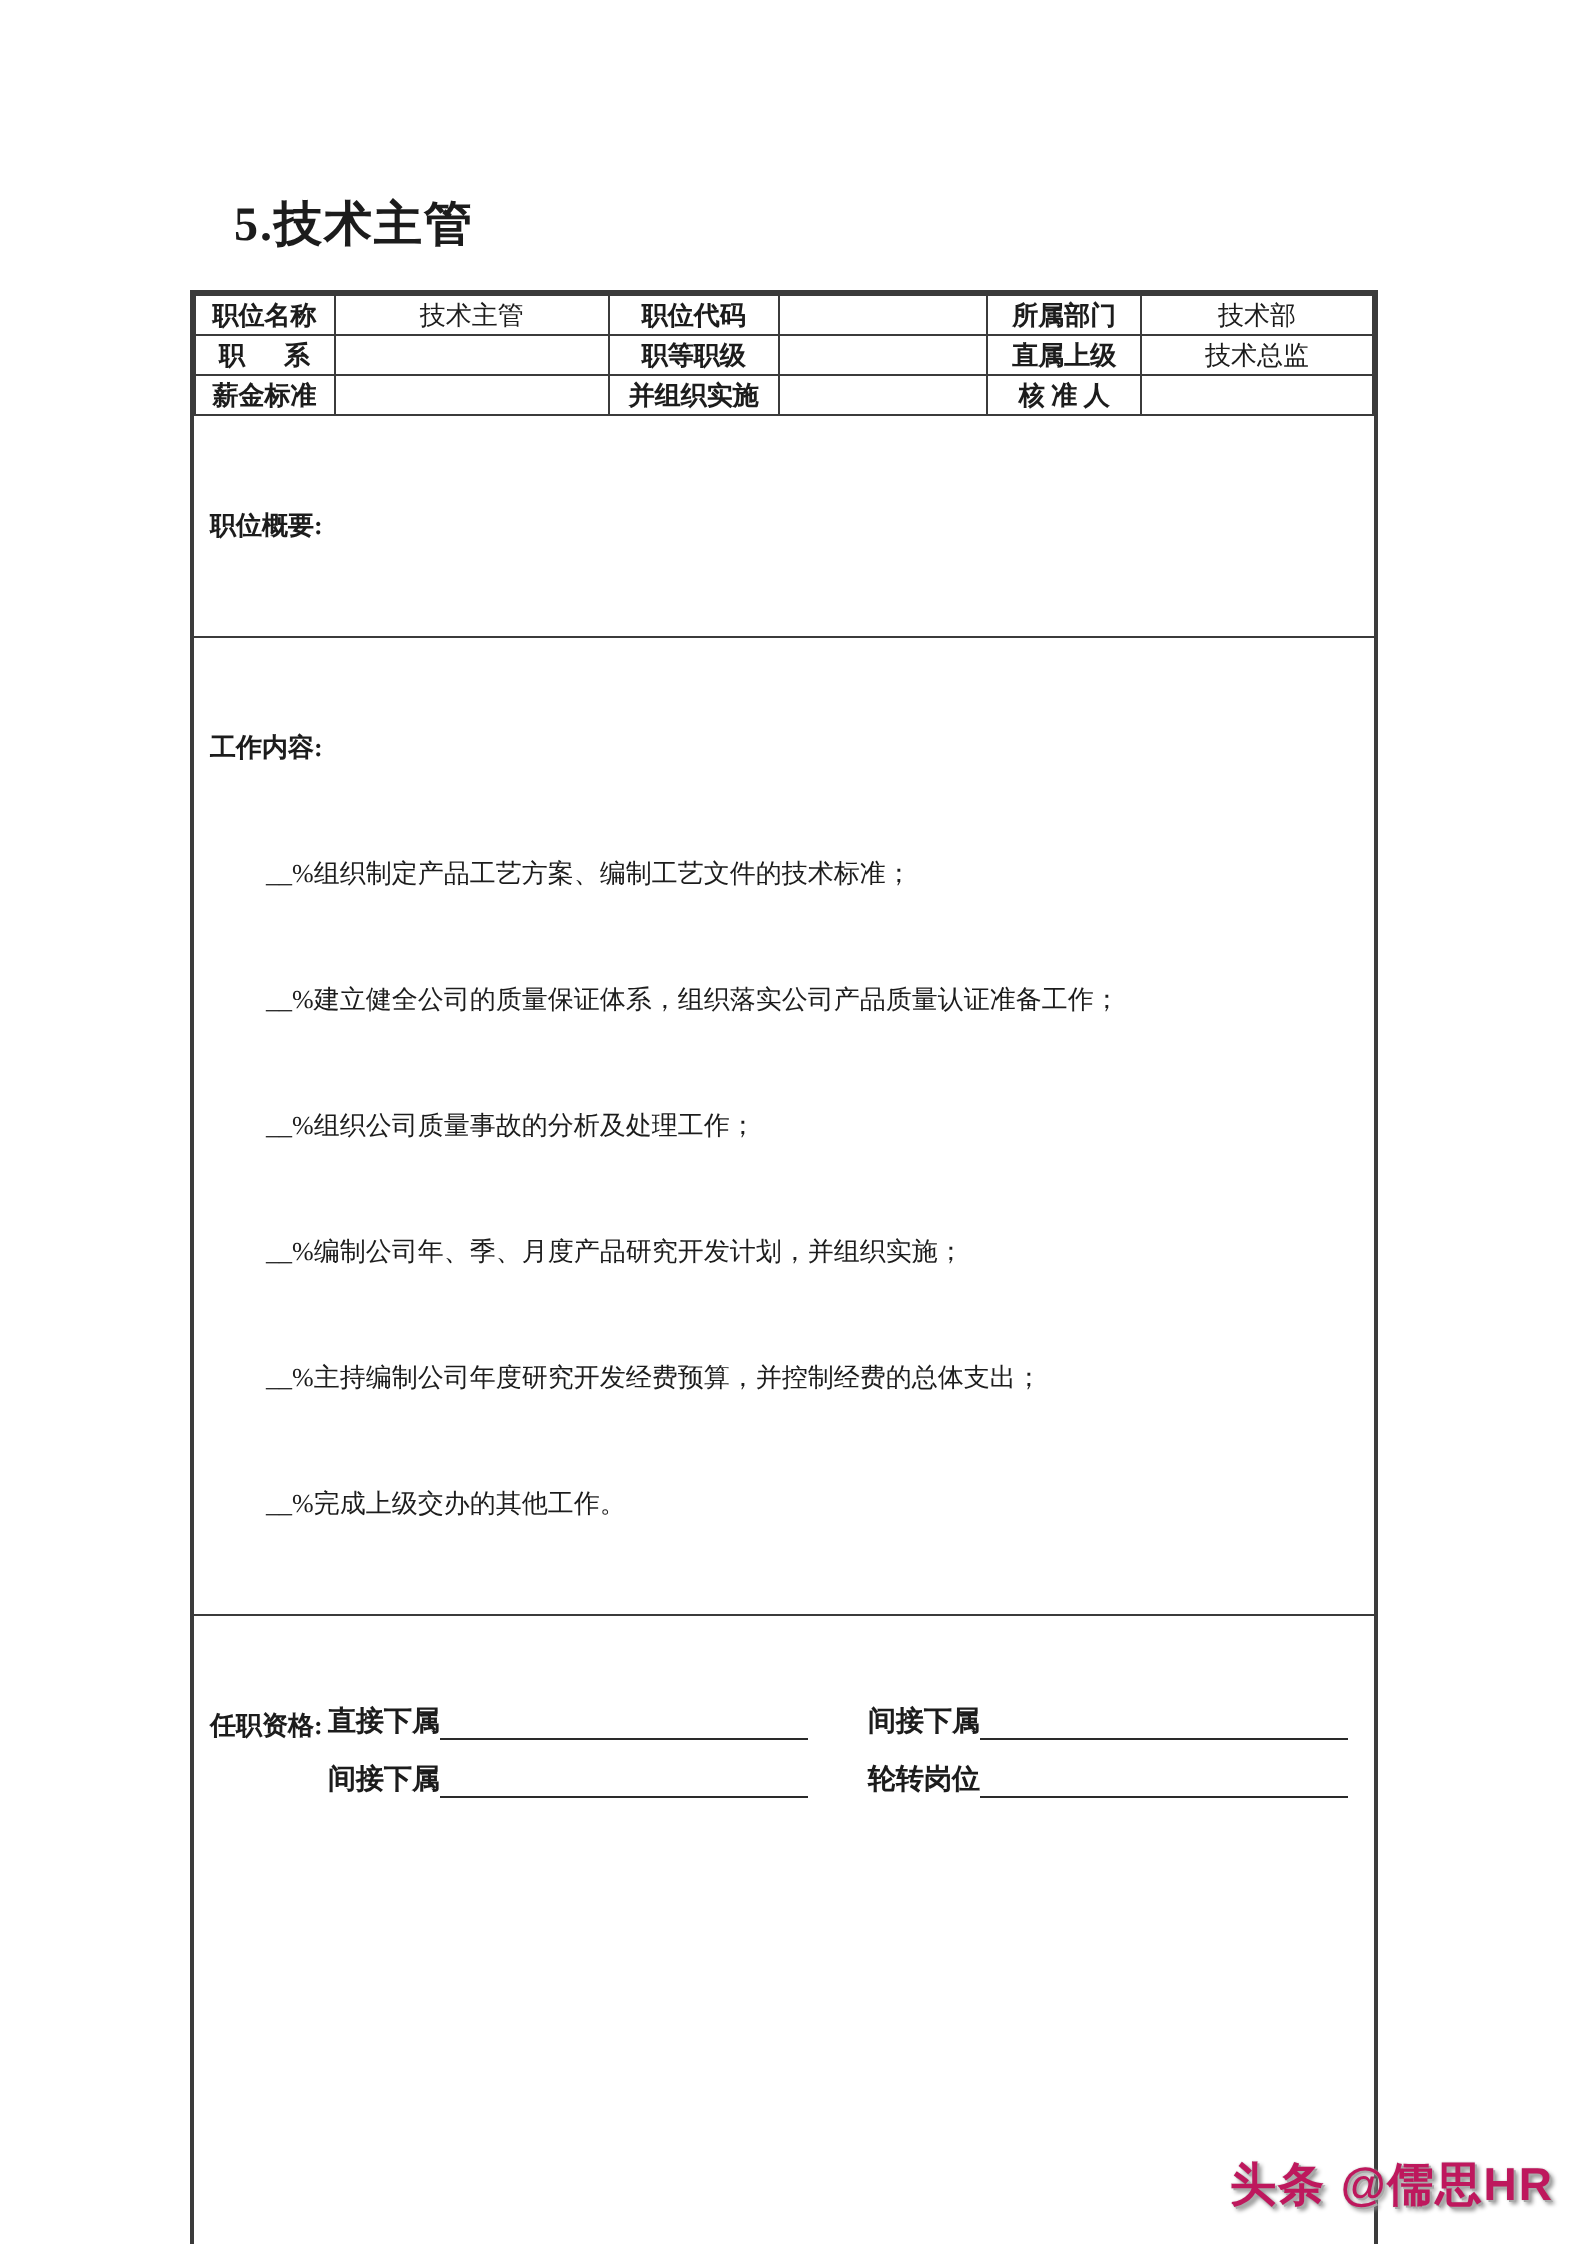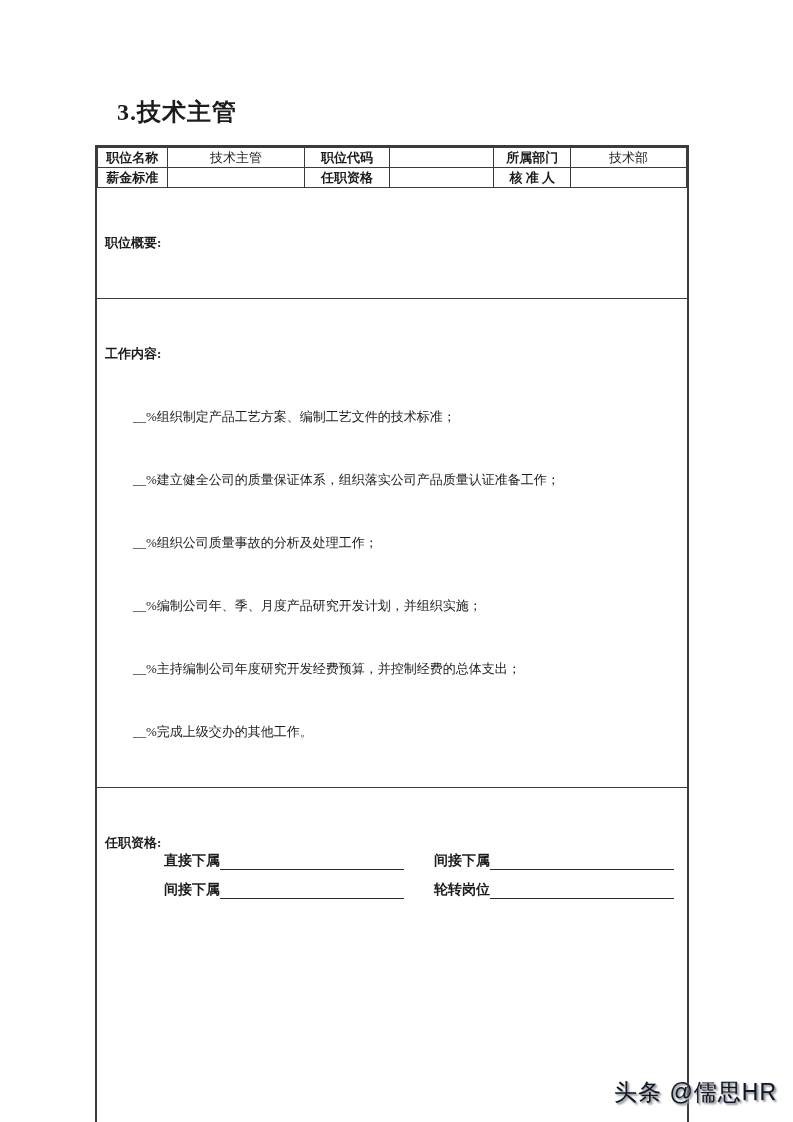--- a/index.html
+++ b/index.html
@@ -79,33 +79,33 @@
     height: 16px;
     border-bottom: 1px solid #2a2a2a;
   }
 
   .watermark {
     position: absolute;
     right: 16px;
     bottom: 14px;
     font-family: "Liberation Sans", "DejaVu Sans", sans-serif;
     font-size: 23px;
-    font-weight: normal;
+    font-weight: bold;
     letter-spacing: 1px;
-    color: #0f172a;
+    color: #be185d;
     text-shadow: 1px 1px 0 #a8a8a8, 2px 2px 2px #8f8f8f, 0 0 1px #c4c4c4;
     white-space: pre;
   }
 </style>
 </head>
 <body>
 
 <div class="page">
 
-  <div class="doc-title">3.技术主管</div>
+  <div class="doc-title">5.技术主管</div>
 
   <div class="main-table">
 
     <table class="info-table">
       <colgroup>
         <col style="width:11.8%">
           <col style="width:23.4%">
           <col style="width:14.3%">
         <col style="width:17.8%">
           <col style="width:13.0%">
@@ -114,23 +114,31 @@
       <tbody>
         <tr>
           <td class="lbl">职位名称</td>
           <td>技术主管</td>
           <td class="lbl">职位代码</td>
           <td></td>
           <td class="lbl">所属部门</td>
           <td>技术部</td>
         </tr>
         <tr>
+          <td class="lbl">职      系</td>
+          <td></td>
+          <td class="lbl">职等职级</td>
+          <td></td>
+          <td class="lbl">直属上级</td>
+          <td>技术总监</td>
+        </tr>
+        <tr>
           <td class="lbl">薪金标准</td>
           <td></td>
-          <td class="lbl">任职资格</td>
+          <td class="lbl">并组织实施</td>
           <td></td>
           <td class="lbl">核 准 人</td>
           <td></td>
         </tr>
       </tbody>
     </table>
 
     <div class="section">
       <div class="section-heading">职位概要:</div>
     </div>

